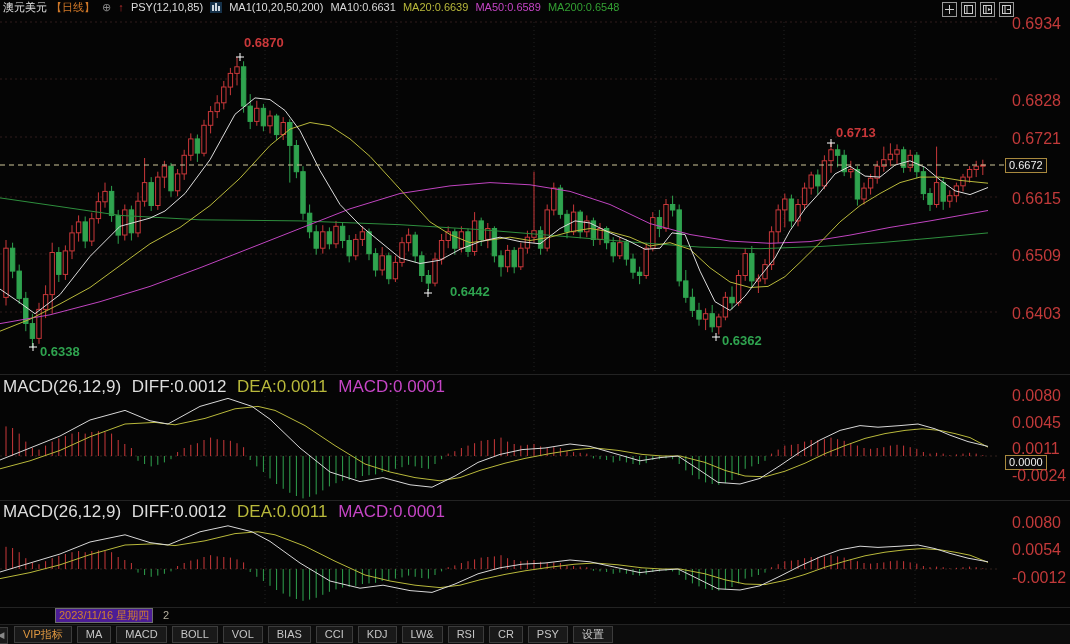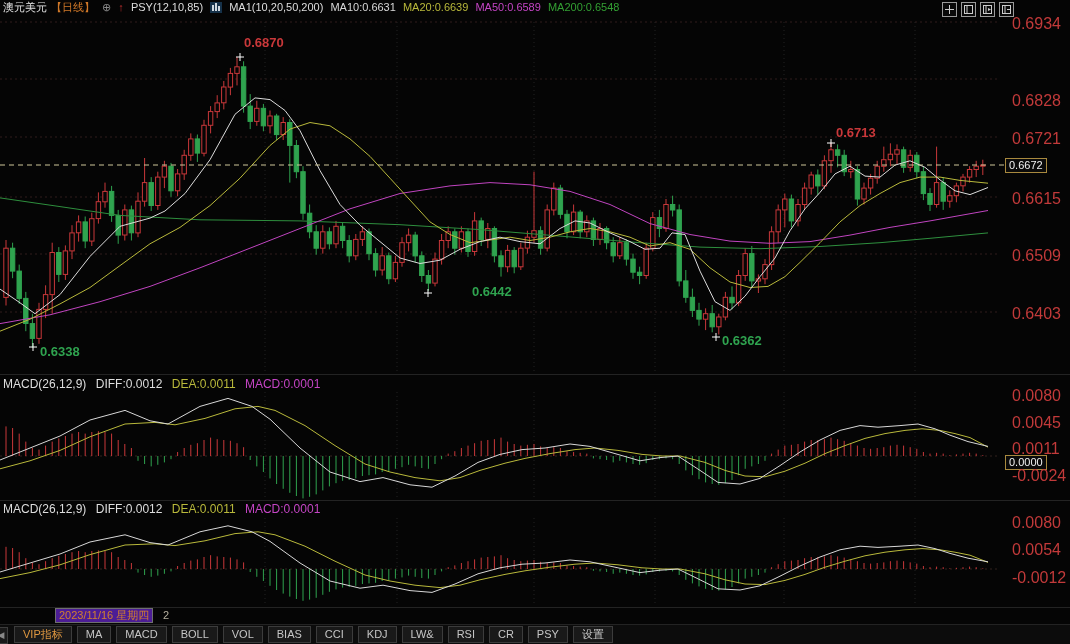--- a/index.html
+++ b/index.html
@@ -20,21 +20,21 @@
   .mini-icon{display:inline-block;vertical-align:-2px}
   .iconbar{position:absolute;top:2px;right:56px;display:flex;gap:4px;z-index:6}
   .iconbox{width:13px;height:13px;border:1px solid #9a9a9a;background:#0a0a0a;display:flex;
            align-items:center;justify-content:center;cursor:pointer}
   #chart{position:absolute;left:0;top:0;z-index:1}
   .overlay{position:absolute;left:0;top:0;width:1070px;height:644px;z-index:4;pointer-events:none}
   .axis-label{position:absolute;font-size:16px;color:#c23a3a;left:1012px}
   .axis-boxed{position:absolute;font-size:11px;color:#f0f0f0;left:1005px;border:1px solid #a8893e;
               background:#0a0a0a;padding:0 3px;line-height:13px}
   .anno{position:absolute;font-size:13px;font-weight:bold}
-  .panel-label{position:absolute;left:3px;font-size:12px;white-space:nowrap}
+  .panel-label{position:absolute;left:3px;font-size:17px;white-space:nowrap}
   .panel-label span{margin-right:6px}
   .divider{position:absolute;left:0;width:1070px;height:1px;background:#232323}
   .daterow{position:absolute;left:0;top:607px;width:1070px;height:17px;font-size:11px;color:#b5af9e}
   .datebox{position:absolute;top:608px;left:55px;border:1px solid #6f6f6f;background:#4c1d95;
            color:#d08030;padding:0 3px;line-height:13px;font-size:11px}
   .datepartial{position:absolute;top:609px;left:163px;font-size:11px;color:#b5af9e}
   .toolbar{position:absolute;left:0;top:625px;width:1070px;height:19px;background:#0c0c0c;
            display:flex;align-items:center;gap:5px;font-size:11px;padding-left:14px;box-sizing:border-box}
   .tab{border:1px solid #3c3c3c;background:#191919;color:#c6c6c6;padding:0 8px;height:15px;
        line-height:14px;cursor:pointer}
@@ -760,21 +760,21 @@
       <div class="axis-label" style="top: 305px;">0.6403</div>
       <div class="axis-label" style="top: 387px;">0.0080</div>
       <div class="axis-label" style="top: 414px;">0.0045</div>
       <div class="axis-label" style="top: 440px;">0.0011</div>
       <div class="axis-label" style="top: 467px;">-0.0024</div>
       <div class="axis-label" style="top: 514px;">0.0080</div>
       <div class="axis-label" style="top: 541px;">0.0054</div>
       <div class="axis-label" style="top: 569px;">-0.0012</div>
       <div class="anno" style="left: 244px; top: 35px; color: rgb(201, 56, 58);">0.6870</div>
       <div class="anno" style="left: 40px; top: 344px; color: rgb(47, 163, 79);">0.6338</div>
-      <div class="anno" style="left: 456px; top: 284px; color: rgb(47, 163, 79); padding-left: 16px;">0.6442</div>
+      <div class="anno" style="left: 434px; top: 284px; color: rgb(47, 163, 79); padding-left: 16px;">0.6442</div>
       <div class="anno" style="left: 722px; top: 333px; color: rgb(47, 163, 79);">0.6362</div>
       <div class="anno" style="left: 836px; top: 125px; color: rgb(201, 56, 58);">0.6713</div>
     </div>
 </div>
 
 <div class="divider" style="top:374px"></div>
 <div class="divider" style="top:500px"></div>
 <div class="divider" style="top:607px"></div>
 <div class="divider" style="top:624px"></div>
 

